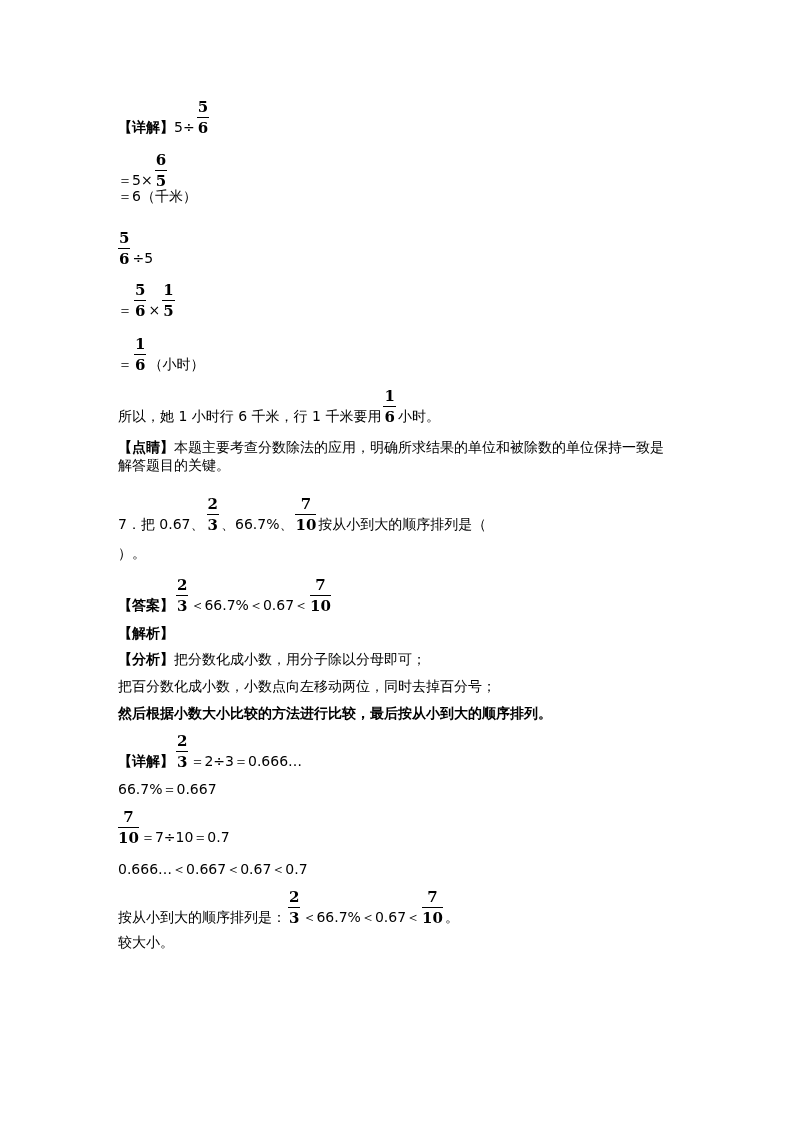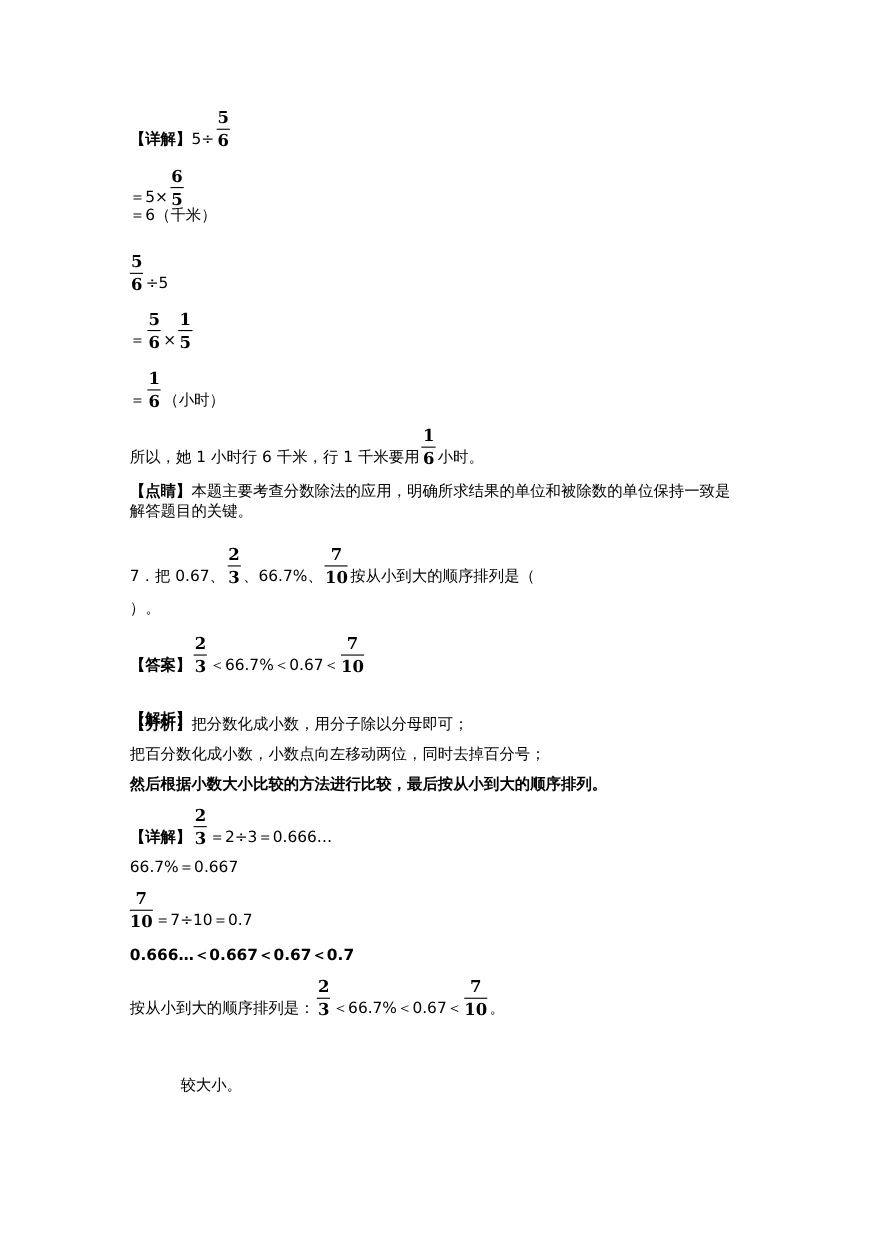--- a/index.html
+++ b/index.html
@@ -1,20 +1,20 @@
 <!DOCTYPE html>
 <html><head>
 <meta charset="utf-8">
 <style>
   html, body { margin: 0; padding: 0; background: #ffffff; }
   body { width: 794px; height: 1123px; position: relative; overflow: hidden;
          font-family: "DejaVu Sans", "Liberation Sans", sans-serif; color: #000; }
   .page { position: absolute; left: 0; top: 0; width: 794px; height: 1123px; background: #fff; }
   .line { position: absolute; left: 118px; font-size: 14px; line-height: 18px; white-space: nowrap; }
-  .bold { font-weight: bold; margin-top: 21px; }
+  .bold { font-weight: bold; }
   .frac { display: inline-block; position: relative; vertical-align: bottom; text-align: center;
           font-family: "DejaVu Serif", "Liberation Serif", serif; font-weight: bold; font-size: 15px;
           margin: 0 2px; }
   .frac .num { display: block; line-height: 16px; padding: 0 1px 2px 1px; border-bottom: 1px solid #000; }
   .frac .den { display: block; line-height: 16px; padding-top: 2px; }
 </style>
 </head>
 <body>
 
 <div class="page">
@@ -68,21 +68,21 @@
   <div class="line" style="top:704px;font-weight:bold;">然后根据小数大小比较的方法进行比较，最后按从小到大的顺序排列。</div>
 
   <div class="line" style="top:733px;">
     <span class="bold">【详解】</span><span class="frac"><span class="num">2</span><span class="den">3</span></span><span>＝2÷3＝0.666…</span>
   </div>
   <div class="line" style="top:780px;">66.7%＝0.667</div>
 
   <div class="line" style="top:809px;">
     <span class="frac" style="margin-left:0;"><span class="num">7</span><span class="den">10</span></span><span>＝7÷10＝0.7</span>
   </div>
-  <div class="line" style="top:860px;font-weight:bold;">0.666…＜0.667＜0.67＜0.7</div>
+  <div class="line" style="top:860px;">0.666…＜0.667＜0.67＜0.7</div>
 
   <div class="line" style="top:889px;">
     <span>按从小到大的顺序排列是：</span><span class="frac"><span class="num">2</span><span class="den">3</span></span><span>＜66.7%＜0.67＜</span><span class="frac"><span class="num">7</span><span class="den">10</span></span><span>。</span>
   </div>
 
-  <div class="line" style="top:978px;margin-left:46px;">较大小。</div>
+  <div class="line" style="top:933px;">较大小。</div>
 
 </div>
 
 </body></html>

